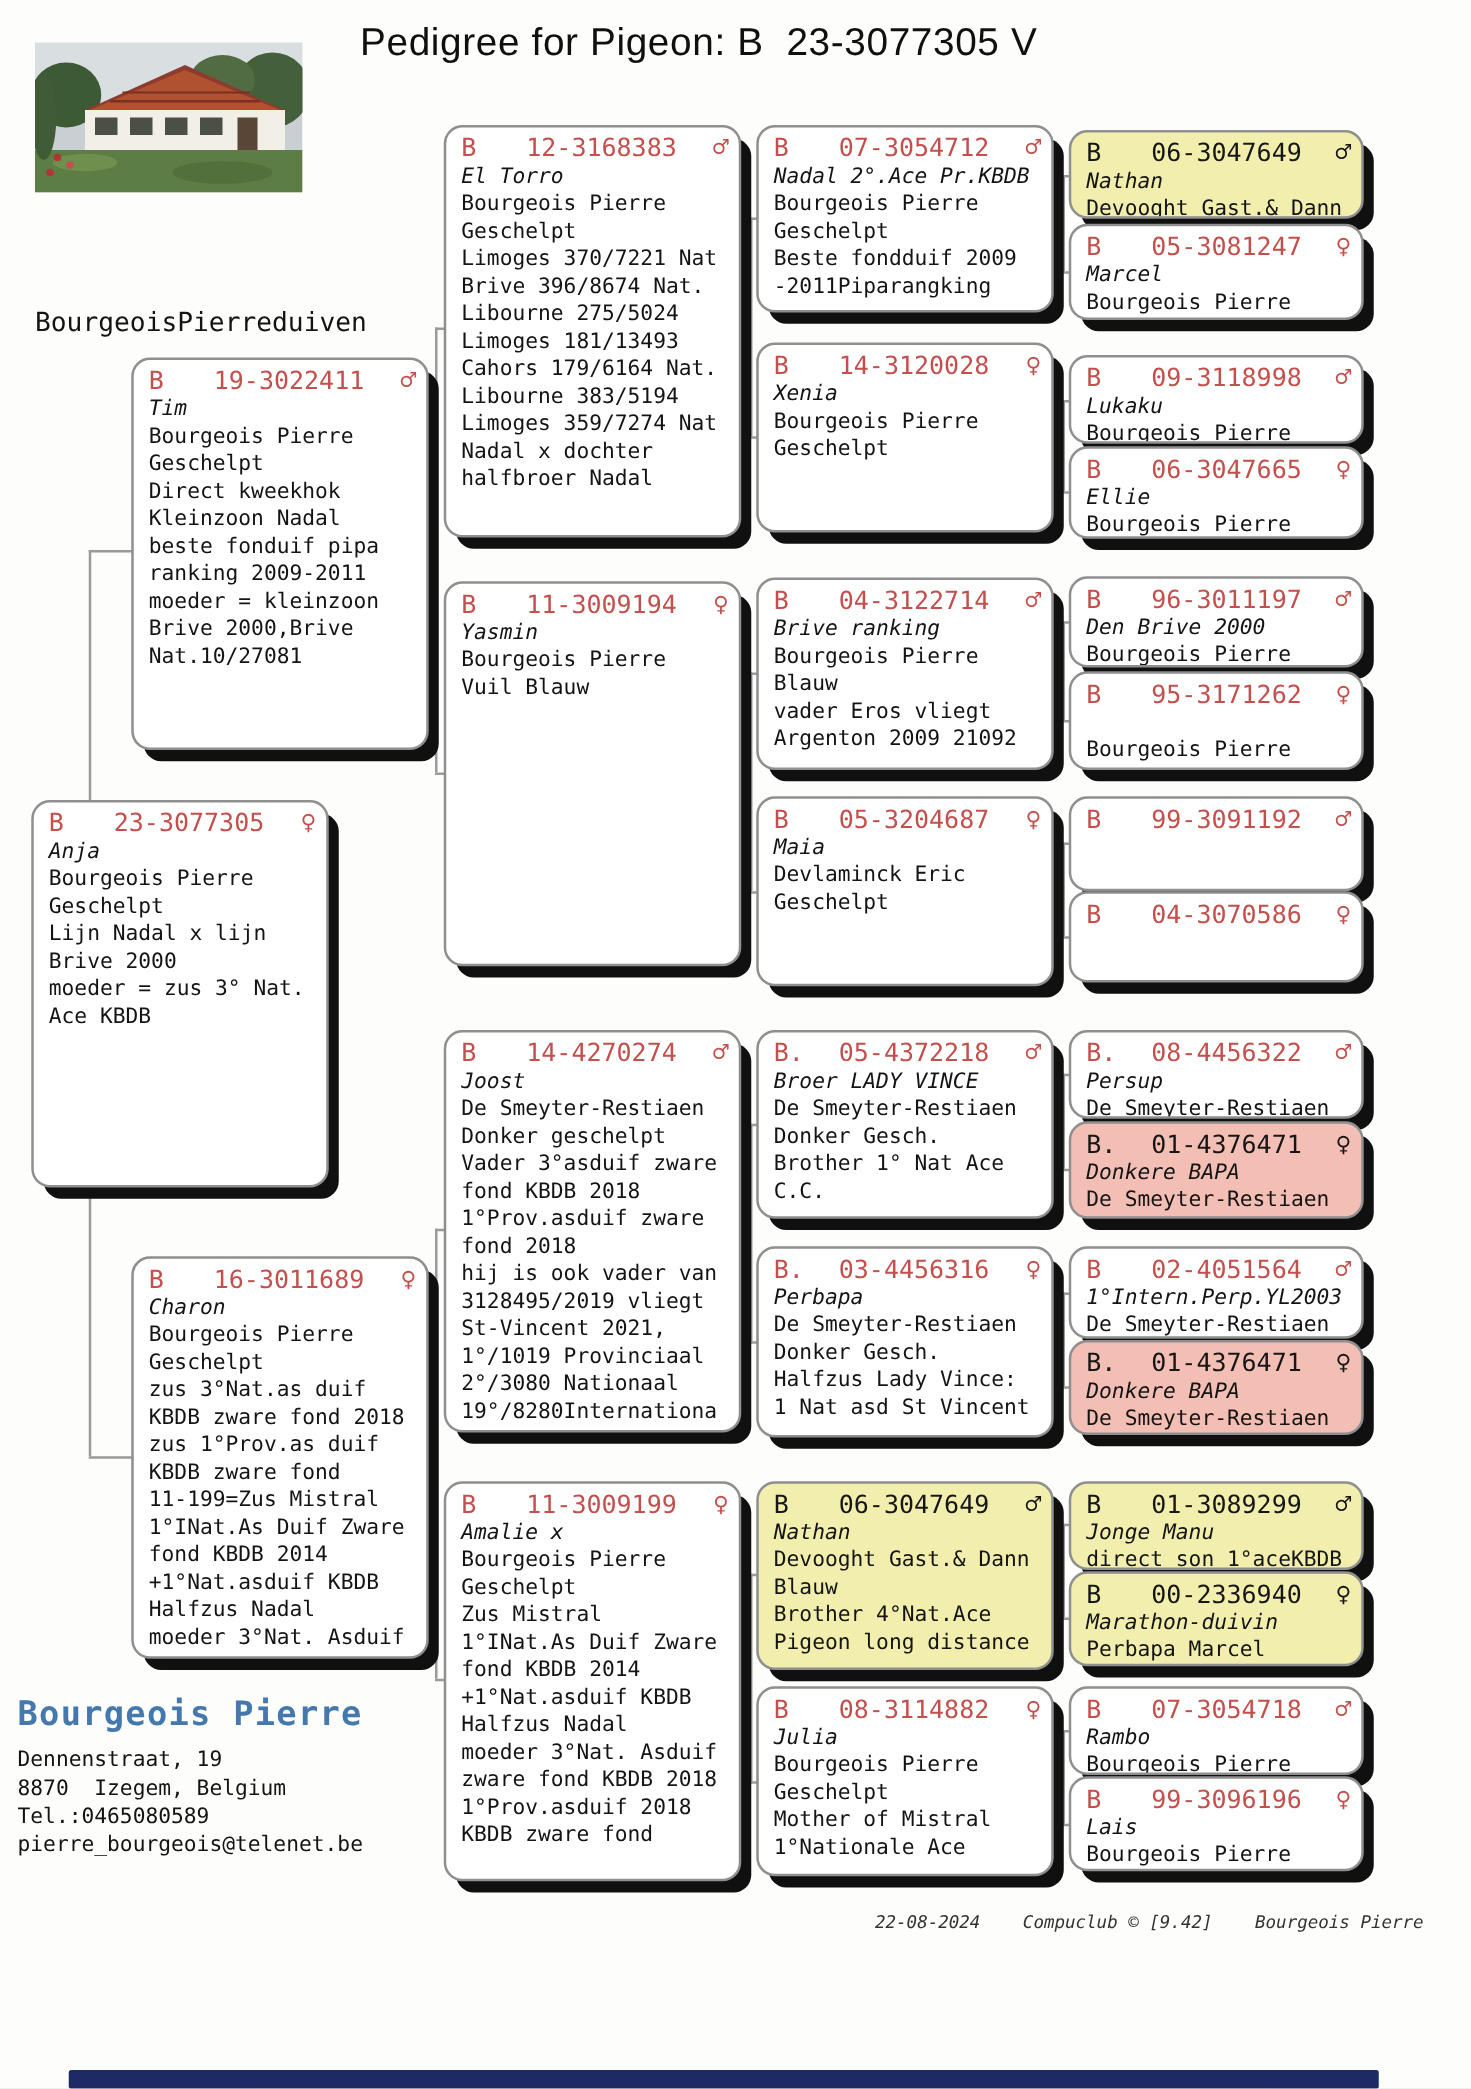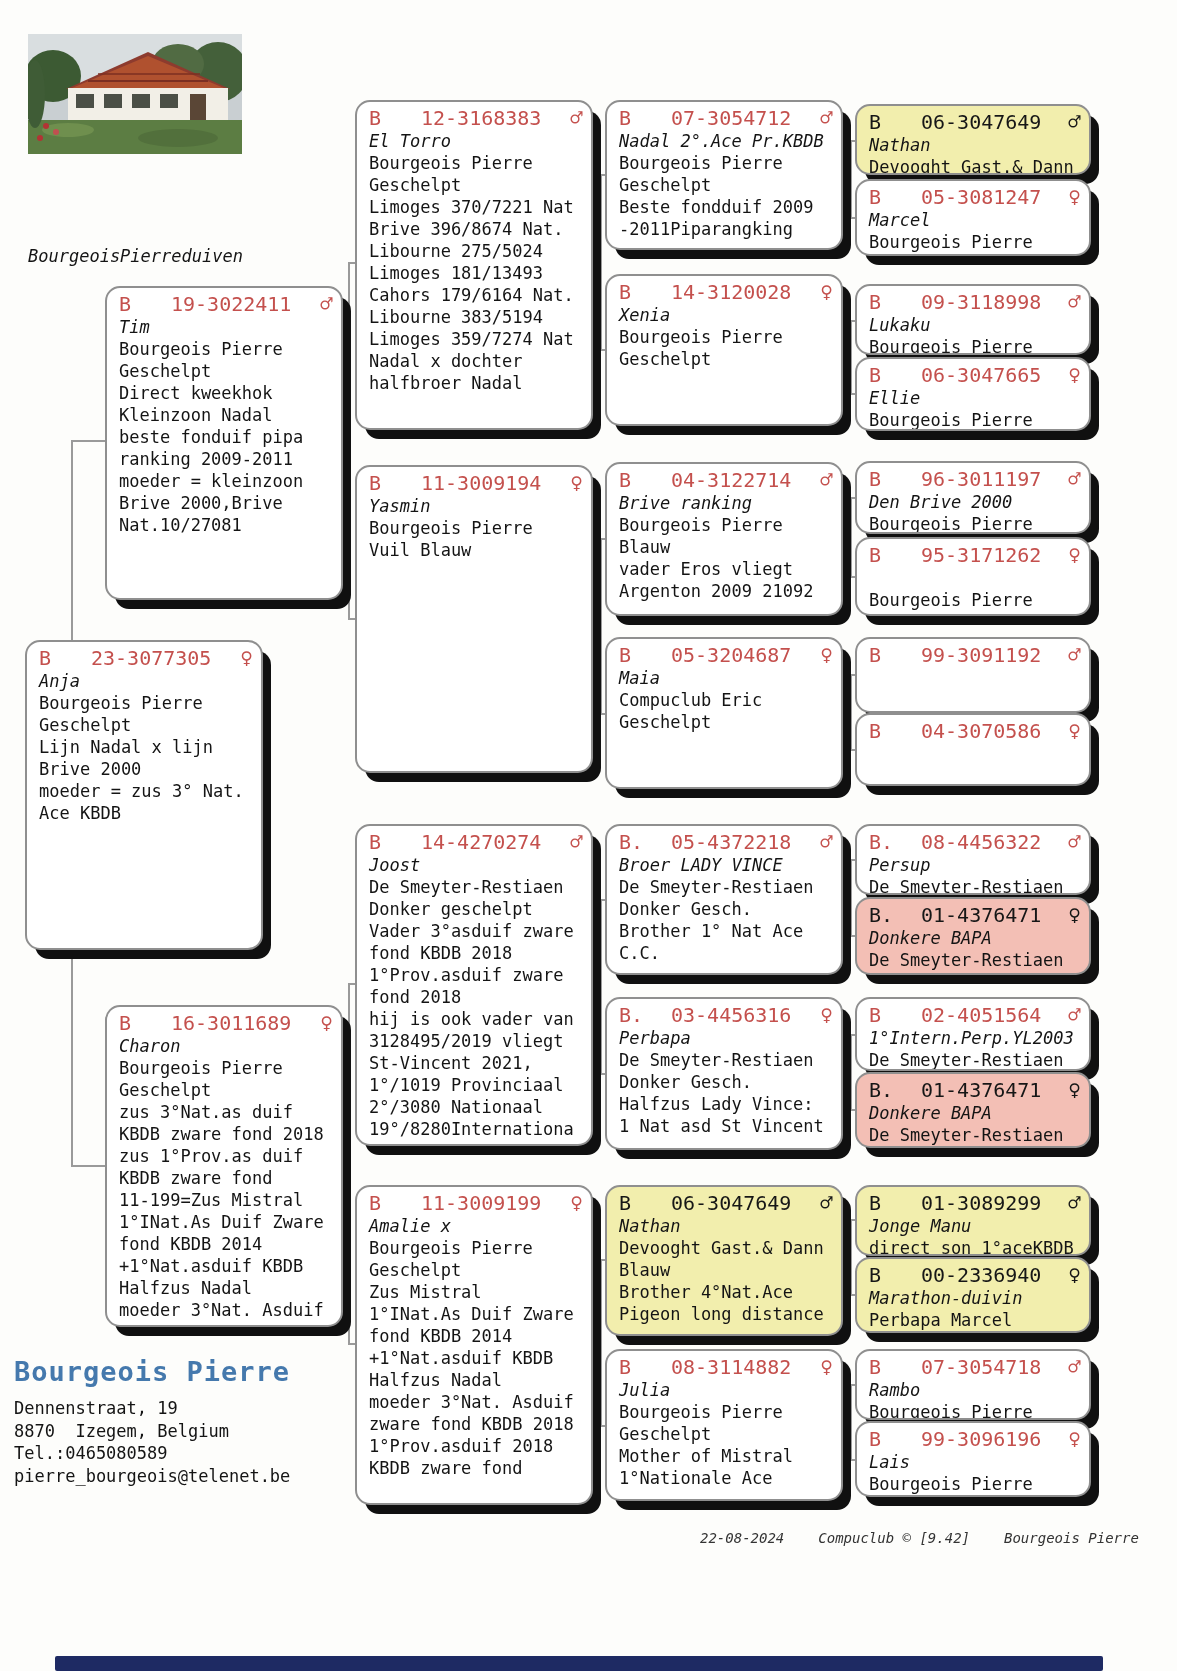--- a/index.html
+++ b/index.html
@@ -7,21 +7,21 @@
     position:relative; width:1177px; height:1671px; margin:0 auto;
     background:#fdfdfb; overflow:hidden;
     font-family:"DejaVu Sans Mono", monospace; color:#141414;
   }
   .title {
     position:absolute; left:288px; top:16px;
     font-family:"Liberation Sans", sans-serif;
     font-size:31px; color:#101010; letter-spacing:0.5px; white-space:pre;
   }
   .photo { position:absolute; left:28px; top:34px; width:214px; height:120px; }
-  .loft-label { position:absolute; left:28px; top:246px; font-size:17px; white-space:pre;font-style:italic; }
+  .loft-label { position:absolute; left:28px; top:246px; font-size:21px; white-space:pre; }
 
   .line-layer, .box-layer { position:absolute; left:0; top:0; width:100%; height:100%; }
   .vline { position:absolute; width:2px; background:#9a9a9a; }
   .hline { position:absolute; height:2px; background:#9a9a9a; }
 
   .box {
     position:absolute; box-sizing:border-box;
     background:#ffffff; border:2px solid #8f8f8f; border-radius:15px;
     box-shadow:9px 10px 0 -1px #101010;
     padding:4px 8px 4px 12px;
@@ -50,20 +50,21 @@
   .scan-bar {
     position:absolute; left:55px; top:1656px; width:1048px; height:15px;
     background:#1e2a63; border-radius:2px;
   }
 </style>
 </head>
 <body>
 
 <div class="page">
 
+  <div class="title">Pedigree for Pigeon: B  23-3077305 V</div>
 
   <svg class="photo" viewBox="0 0 214 120" xmlns="http://www.w3.org/2000/svg">
     <rect x="0" y="0" width="214" height="120" fill="#c9cfd2"></rect>
     <rect x="0" y="0" width="214" height="55" fill="#d9dee0"></rect>
     <ellipse cx="25" cy="42" rx="28" ry="26" fill="#3c5a33"></ellipse>
     <ellipse cx="190" cy="38" rx="30" ry="30" fill="#44603a"></ellipse>
     <ellipse cx="150" cy="30" rx="26" ry="20" fill="#516b43"></ellipse>
     <polygon points="38,55 120,18 202,55" fill="#8d3b2e"></polygon>
     <polygon points="44,54 120,22 196,54" fill="#b0512f"></polygon>
     <line x1="60" y1="47" x2="180" y2="47" stroke="#7c2f22" stroke-width="2"></line>
@@ -136,21 +137,21 @@
       <div class="box" style="left: 105px; top: 286px; width: 238px; height: 314px;"><div class="ring"><span class="prefix">B</span><span class="num">19-3022411</span><span class="sex">♂</span></div><div class="name">Tim</div><div class="line">Bourgeois Pierre</div><div class="line">Geschelpt</div><div class="line">Direct kweekhok</div><div class="line">Kleinzoon Nadal</div><div class="line">beste fonduif pipa</div><div class="line">ranking 2009-2011</div><div class="line">moeder = kleinzoon</div><div class="line">Brive 2000,Brive</div><div class="line">Nat.10/27081</div></div>
       <div class="box" style="left: 105px; top: 1005px; width: 238px; height: 322px;"><div class="ring"><span class="prefix">B</span><span class="num">16-3011689</span><span class="sex">♀</span></div><div class="name">Charon</div><div class="line">Bourgeois Pierre</div><div class="line">Geschelpt</div><div class="line">zus 3°Nat.as duif</div><div class="line">KBDB zware fond 2018</div><div class="line">zus 1°Prov.as duif</div><div class="line">KBDB zware fond</div><div class="line">11-199=Zus Mistral</div><div class="line">1°INat.As Duif Zware</div><div class="line">fond KBDB 2014</div><div class="line">+1°Nat.asduif KBDB</div><div class="line">Halfzus Nadal</div><div class="line">moeder 3°Nat. Asduif</div></div>
       <div class="box" style="left: 25px; top: 640px; width: 238px; height: 310px;"><div class="ring"><span class="prefix">B</span><span class="num">23-3077305</span><span class="sex">♀</span></div><div class="name">Anja</div><div class="line">Bourgeois Pierre</div><div class="line">Geschelpt</div><div class="line">Lijn Nadal x lijn</div><div class="line">Brive 2000</div><div class="line">moeder = zus 3° Nat.</div><div class="line">Ace KBDB</div></div>
       <div class="box" style="left: 355px; top: 100px; width: 238px; height: 330px;"><div class="ring"><span class="prefix">B</span><span class="num">12-3168383</span><span class="sex">♂</span></div><div class="name">El Torro</div><div class="line">Bourgeois Pierre</div><div class="line">Geschelpt</div><div class="line">Limoges 370/7221 Nat</div><div class="line">Brive 396/8674 Nat.</div><div class="line">Libourne 275/5024</div><div class="line">Limoges 181/13493</div><div class="line">Cahors 179/6164 Nat.</div><div class="line">Libourne 383/5194</div><div class="line">Limoges 359/7274 Nat</div><div class="line">Nadal x dochter</div><div class="line">halfbroer Nadal</div></div>
       <div class="box" style="left: 355px; top: 465px; width: 238px; height: 308px;"><div class="ring"><span class="prefix">B</span><span class="num">11-3009194</span><span class="sex">♀</span></div><div class="name">Yasmin</div><div class="line">Bourgeois Pierre</div><div class="line">Vuil Blauw</div></div>
       <div class="box" style="left: 355px; top: 824px; width: 238px; height: 322px;"><div class="ring"><span class="prefix">B</span><span class="num">14-4270274</span><span class="sex">♂</span></div><div class="name">Joost</div><div class="line">De Smeyter-Restiaen</div><div class="line">Donker geschelpt</div><div class="line">Vader 3°asduif zware</div><div class="line">fond KBDB 2018</div><div class="line">1°Prov.asduif zware</div><div class="line">fond 2018</div><div class="line">hij is ook vader van</div><div class="line">3128495/2019 vliegt</div><div class="line">St-Vincent 2021,</div><div class="line">1°/1019 Provinciaal</div><div class="line">2°/3080 Nationaal</div><div class="line">19°/8280Internationa</div></div>
       <div class="box" style="left: 355px; top: 1185px; width: 238px; height: 320px;"><div class="ring"><span class="prefix">B</span><span class="num">11-3009199</span><span class="sex">♀</span></div><div class="name">Amalie x</div><div class="line">Bourgeois Pierre</div><div class="line">Geschelpt</div><div class="line">Zus Mistral</div><div class="line">1°INat.As Duif Zware</div><div class="line">fond KBDB 2014</div><div class="line">+1°Nat.asduif KBDB</div><div class="line">Halfzus Nadal</div><div class="line">moeder 3°Nat. Asduif</div><div class="line">zware fond KBDB 2018</div><div class="line">1°Prov.asduif 2018</div><div class="line">KBDB zware fond</div></div>
       <div class="box" style="left: 605px; top: 100px; width: 238px; height: 150px;"><div class="ring"><span class="prefix">B</span><span class="num">07-3054712</span><span class="sex">♂</span></div><div class="name">Nadal 2°.Ace Pr.KBDB</div><div class="line">Bourgeois Pierre</div><div class="line">Geschelpt</div><div class="line">Beste fondduif 2009</div><div class="line">-2011Piparangking</div></div>
       <div class="box" style="left: 605px; top: 274px; width: 238px; height: 152px;"><div class="ring"><span class="prefix">B</span><span class="num">14-3120028</span><span class="sex">♀</span></div><div class="name">Xenia</div><div class="line">Bourgeois Pierre</div><div class="line">Geschelpt</div></div>
       <div class="box" style="left: 605px; top: 462px; width: 238px; height: 154px;"><div class="ring"><span class="prefix">B</span><span class="num">04-3122714</span><span class="sex">♂</span></div><div class="name">Brive ranking</div><div class="line">Bourgeois Pierre</div><div class="line">Blauw</div><div class="line">vader Eros vliegt</div><div class="line">Argenton 2009 21092</div></div>
-      <div class="box" style="left: 605px; top: 637px; width: 238px; height: 152px;"><div class="ring"><span class="prefix">B</span><span class="num">05-3204687</span><span class="sex">♀</span></div><div class="name">Maia</div><div class="line">Compuclub Eric</div><div class="line">Geschelpt</div></div>
+      <div class="box" style="left: 605px; top: 637px; width: 238px; height: 152px;"><div class="ring"><span class="prefix">B</span><span class="num">05-3204687</span><span class="sex">♀</span></div><div class="name">Maia</div><div class="line">Devlaminck Eric</div><div class="line">Geschelpt</div></div>
       <div class="box" style="left: 605px; top: 824px; width: 238px; height: 151px;"><div class="ring"><span class="prefix">B.</span><span class="num">05-4372218</span><span class="sex">♂</span></div><div class="name">Broer LADY VINCE</div><div class="line">De Smeyter-Restiaen</div><div class="line">Donker Gesch.</div><div class="line">Brother 1° Nat Ace</div><div class="line">C.C.</div></div>
       <div class="box" style="left: 605px; top: 997px; width: 238px; height: 153px;"><div class="ring"><span class="prefix">B.</span><span class="num">03-4456316</span><span class="sex">♀</span></div><div class="name">Perbapa</div><div class="line">De Smeyter-Restiaen</div><div class="line">Donker Gesch.</div><div class="line">Halfzus Lady Vince:</div><div class="line">1 Nat asd St Vincent</div></div>
       <div class="box yellow" style="left: 605px; top: 1185px; width: 238px; height: 151px;"><div class="ring"><span class="prefix">B</span><span class="num">06-3047649</span><span class="sex">♂</span></div><div class="name">Nathan</div><div class="line">Devooght Gast.&amp; Dann</div><div class="line">Blauw</div><div class="line">Brother 4°Nat.Ace</div><div class="line">Pigeon long distance</div></div>
       <div class="box" style="left: 605px; top: 1349px; width: 238px; height: 152px;"><div class="ring"><span class="prefix">B</span><span class="num">08-3114882</span><span class="sex">♀</span></div><div class="name">Julia</div><div class="line">Bourgeois Pierre</div><div class="line">Geschelpt</div><div class="line">Mother of Mistral</div><div class="line">1°Nationale Ace</div></div>
       <div class="box yellow" style="left: 855px; top: 104px; width: 236px; height: 71px;"><div class="ring"><span class="prefix">B</span><span class="num">06-3047649</span><span class="sex">♂</span></div><div class="name">Nathan</div><div class="line">Devooght Gast.&amp; Dann</div></div>
       <div class="box" style="left: 855px; top: 179px; width: 236px; height: 77px;"><div class="ring"><span class="prefix">B</span><span class="num">05-3081247</span><span class="sex">♀</span></div><div class="name">Marcel</div><div class="line">Bourgeois Pierre</div></div>
       <div class="box" style="left: 855px; top: 284px; width: 236px; height: 71px;"><div class="ring"><span class="prefix">B</span><span class="num">09-3118998</span><span class="sex">♂</span></div><div class="name">Lukaku</div><div class="line">Bourgeois Pierre</div></div>
       <div class="box" style="left: 855px; top: 357px; width: 236px; height: 74px;"><div class="ring"><span class="prefix">B</span><span class="num">06-3047665</span><span class="sex">♀</span></div><div class="name">Ellie</div><div class="line">Bourgeois Pierre</div></div>
       <div class="box" style="left: 855px; top: 461px; width: 236px; height: 73px;"><div class="ring"><span class="prefix">B</span><span class="num">96-3011197</span><span class="sex">♂</span></div><div class="name">Den Brive 2000</div><div class="line">Bourgeois Pierre</div></div>
       <div class="box" style="left: 855px; top: 537px; width: 236px; height: 79px;"><div class="ring"><span class="prefix">B</span><span class="num">95-3171262</span><span class="sex">♀</span></div><div class="name"></div><div class="line">Bourgeois Pierre</div></div>

